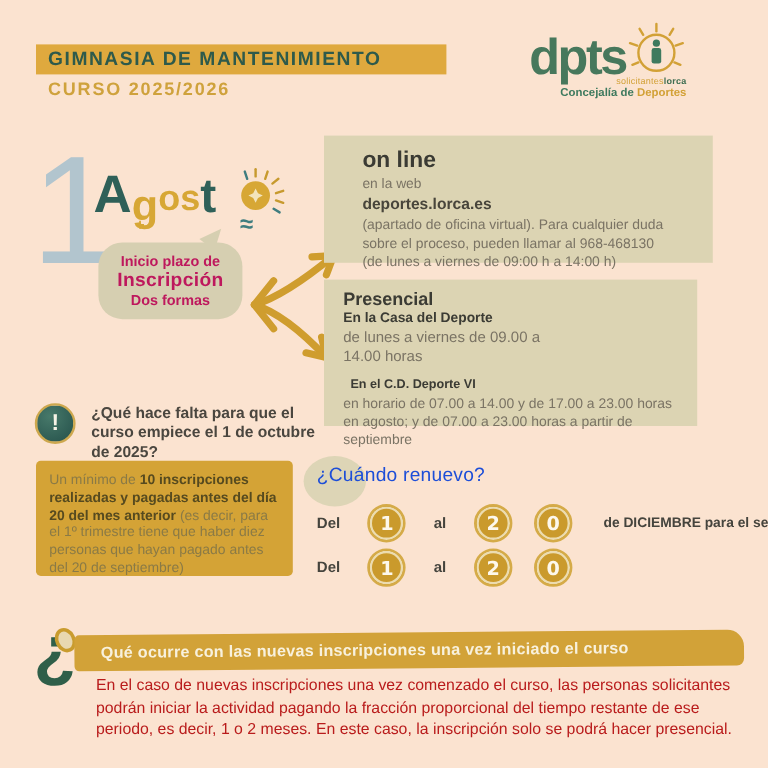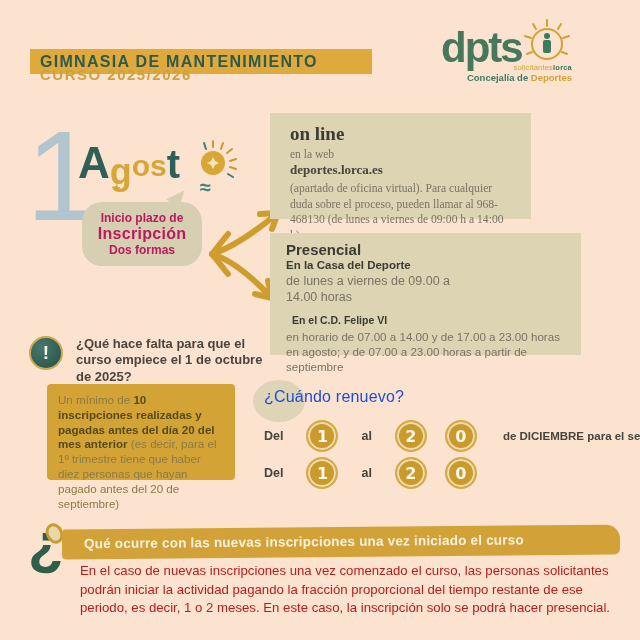--- a/index.html
+++ b/index.html
@@ -1,20 +1,20 @@
 <!DOCTYPE html>
 <html lang="es"><head>
 <meta charset="utf-8">
 <style>
   html,body{margin:0;padding:0;}
   body{width:640px;height:640px;font-family:"Liberation Sans",sans-serif;}
   .canvas{position:relative;width:640px;height:640px;background:#fbe3d0;overflow:hidden;}
 
   
-  .title-banner{position:absolute;left:30px;top:37px;width:342px;height:25px;background:#dfa93e;margin-top:12px;}
+  .title-banner{position:absolute;left:30px;top:37px;width:342px;height:25px;background:#dfa93e;}
   .title-banner span{display:block;padding-left:10px;line-height:25px;font-size:16px;font-weight:bold;
     letter-spacing:1.3px;color:#2e5a4b;}
   .subtitle{position:absolute;left:40px;top:66px;font-size:15px;font-weight:bold;letter-spacing:1.5px;color:#cfa23c;}
 
   
   .logo-text{position:absolute;left:441px;top:24px;font-size:42px;font-weight:bold;letter-spacing:-2px;color:#47785c;}
   .logo-sun{position:absolute;left:519px;top:14px;}
   .logo-org{position:absolute;left:455px;top:63px;width:117px;text-align:right;font-size:7.5px;letter-spacing:.2px;}
   .logo-org .o1{color:#d2a136;}
   .logo-org .o2{color:#3e6e52;font-weight:bold;}
@@ -42,42 +42,42 @@
     border-left:9px solid transparent;border-right:7px solid transparent;border-bottom:18px solid #d6cfb1;
     transform:rotate(38deg);}
   .bl1{font-size:12px;font-weight:bold;}
   .bl2{font-size:16px;font-weight:bold;letter-spacing:.3px;}
   .bl3{font-size:12px;font-weight:bold;}
 
   .double-arrow{position:absolute;left:198px;top:196px;}
 
   
   .box{position:absolute;background:#dcd4b3;}
-  .box-online{left:270px;top:113px;width:261px;height:106px;padding:10px 20px;box-sizing:border-box;font-family:Liberation Serif, serif;}
+  .box-online{left:270px;top:113px;width:324px;height:106px;padding:10px 32px;box-sizing:border-box;}
   .ob-title{font-size:19px;font-weight:bold;color:#3b3b34;}
   .ob-intro{font-size:11.5px;color:#7a7364;margin-top:3px;}
   .ob-web{font-size:13px;font-weight:bold;color:#48453b;margin-top:2px;}
   .ob-body{font-size:11.6px;color:#7a7364;line-height:1.35;margin-top:3px;}
 
   .box-pres{left:270px;top:233px;width:311px;height:122px;padding:8px 16px;box-sizing:border-box;}
   .pb-title{font-size:15px;font-weight:bold;color:#3b3b34;}
   .pb-venue1{font-size:11.5px;font-weight:bold;color:#3b3b34;margin-top:1px;}
   .pb-hours1{font-size:12.5px;color:#7a7364;line-height:1.3;margin-top:2px;width:170px;}
   .pb-venue2{font-size:10.5px;font-weight:bold;color:#3b3b34;margin-top:8px;margin-left:6px;}
   .pb-hours2{font-size:11.6px;color:#7a7364;line-height:1.32;margin-top:3px;width:285px;}
 
   
   .excl-icon{position:absolute;left:29px;top:336px;width:30px;height:30px;border-radius:50%;
     background:radial-gradient(circle at 35% 30%, #47796a, #24504a);border:2px solid #cda84e;
     display:flex;align-items:center;justify-content:center;color:#f7f3e6;font-weight:bold;font-size:19px;}
   .question-text{position:absolute;left:76px;top:336px;width:188px;font-size:13px;font-weight:bold;
     color:#4a463f;line-height:1.25;}
 
   
-  .min-box{position:absolute;left:47px;top:384px;width:188px;height:96px;background:#d4a336;border-radius:4px;
+  .min-box{position:absolute;left:30px;top:384px;width:214px;height:96px;background:#d4a336;border-radius:4px;
     padding:9px 11px;box-sizing:border-box;font-size:11.6px;line-height:1.28;color:#8a7a46;}
   .min-box b{color:#564a1f;}
 
   
   .renew-blob{position:absolute;left:253px;top:380px;width:52px;height:42px;background:#ddd5b6;border-radius:50%;}
   .renew-title{position:absolute;left:264px;top:388px;font-size:16px;font-weight:normal;color:#1d4ed8;letter-spacing:.2px;}
   .renew-row{position:absolute;left:264px;display:flex;align-items:center;gap:23px;white-space:nowrap;}
   .rr1{top:420px;}
   .rr2{top:457px;}
   .rr-word{font-size:12.5px;font-weight:bold;color:#45443d;}
@@ -173,21 +173,21 @@
     <div class="ob-title">on line</div>
     <div class="ob-intro">en la web</div>
     <div class="ob-web">deportes.lorca.es</div>
     <div class="ob-body">(apartado de oficina virtual). Para cualquier duda sobre el proceso, pueden llamar al 968-468130 (de lunes a viernes de 09:00 h a 14:00 h)</div>
   </div>
 
   <div class="box box-pres">
     <div class="pb-title">Presencial</div>
     <div class="pb-venue1">En la Casa del Deporte</div>
     <div class="pb-hours1">de lunes a viernes de 09.00 a 14.00 horas</div>
-    <div class="pb-venue2">En el C.D. Felipe VI</div>
+    <div class="pb-venue2">En el C.D. Deporte VI</div>
     <div class="pb-hours2">en horario de 07.00 a 14.00 y de 17.00 a 23.00 horas en agosto; y de 07.00 a 23.00 horas a partir de septiembre</div>
   </div>
 
   <div class="excl-icon">
     <span>!</span>
   </div>
   <div class="question-text">¿Qué hace falta para que el curso empiece el 1 de octubre de 2025?</div>
 
   <div class="min-box"><span>Un mínimo de </span><b>10 inscripciones realizadas y pagadas antes del día 20 del mes anterior</b><span> (es decir, para el 1º trimestre tiene que haber diez personas que hayan pagado antes del 20 de septiembre)</span></div>
 

